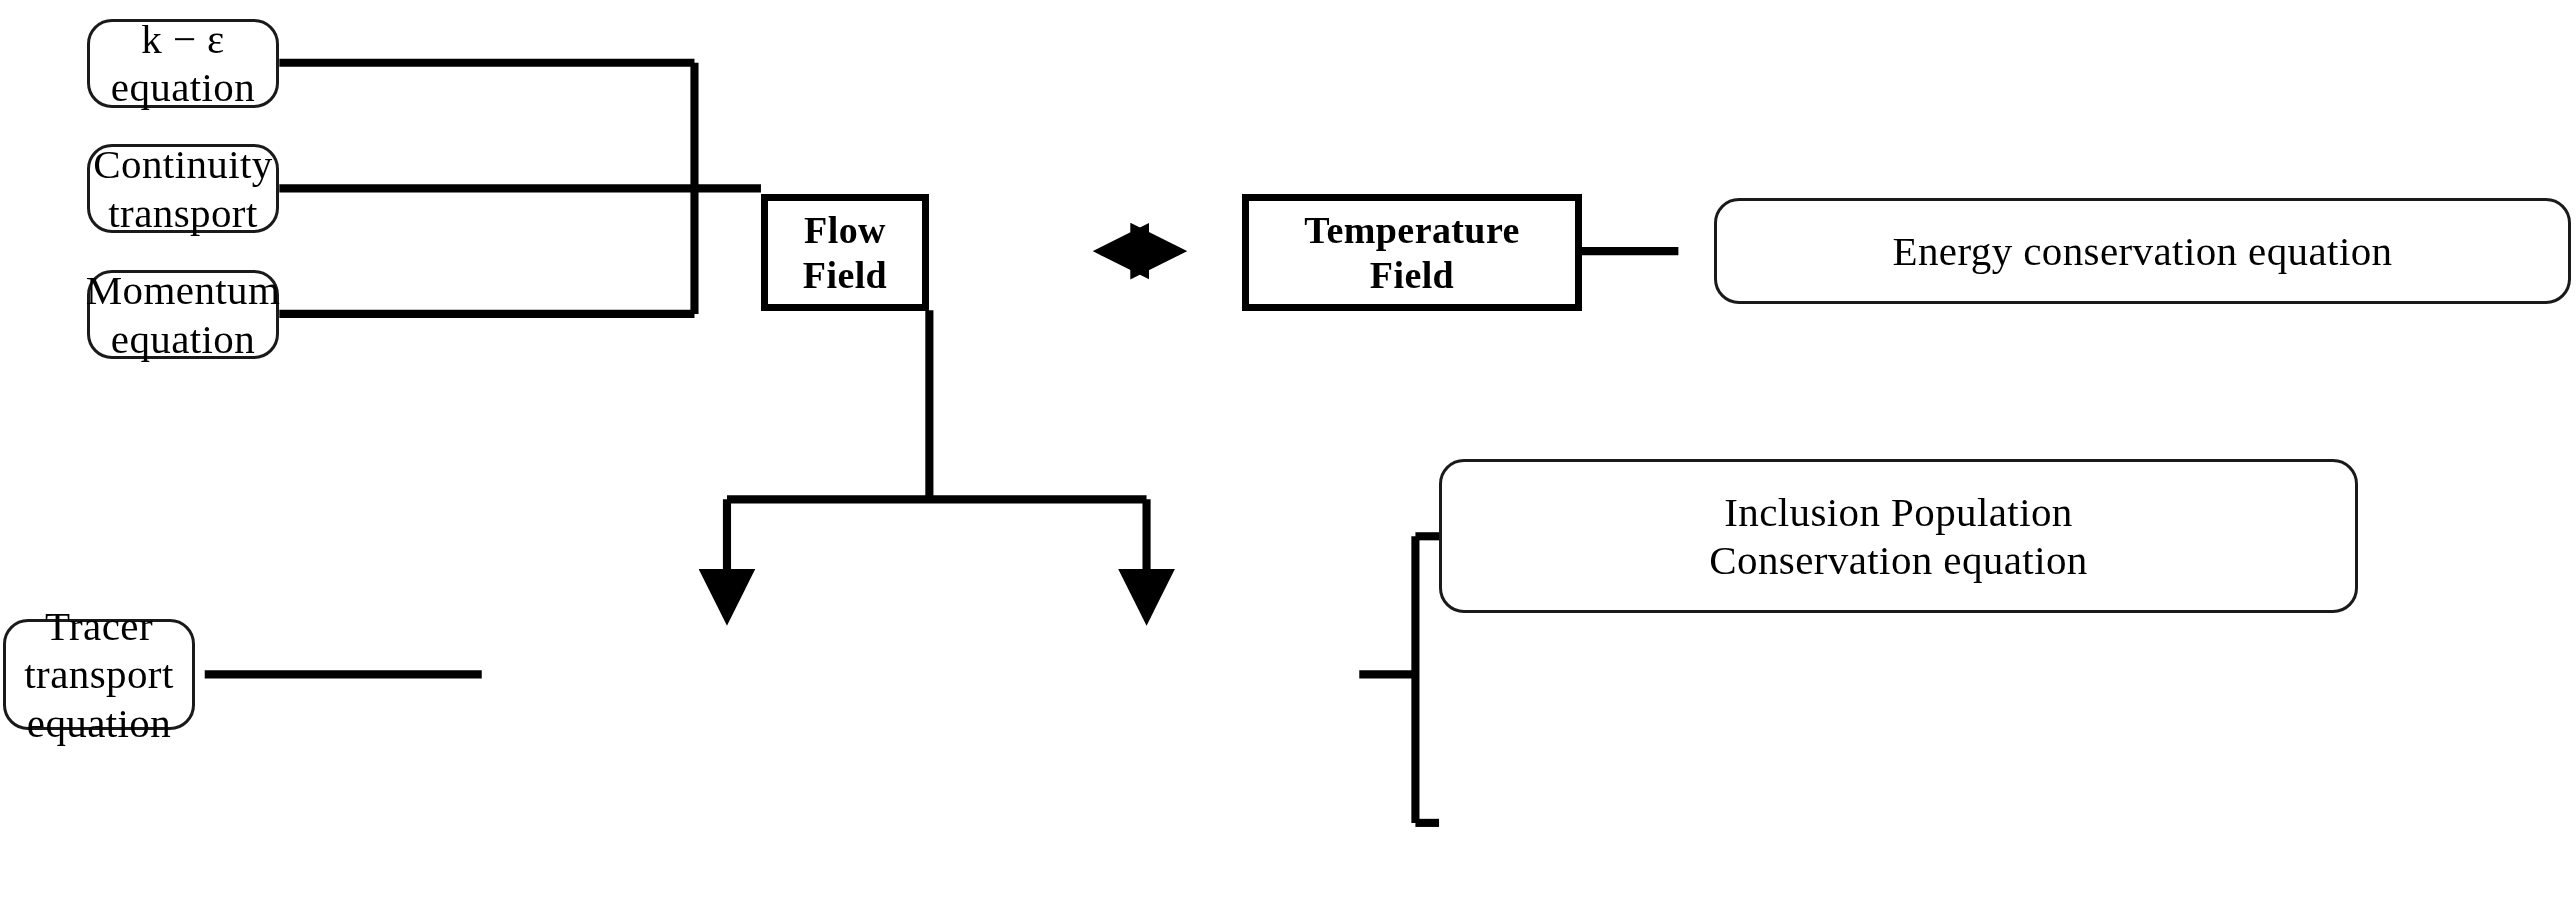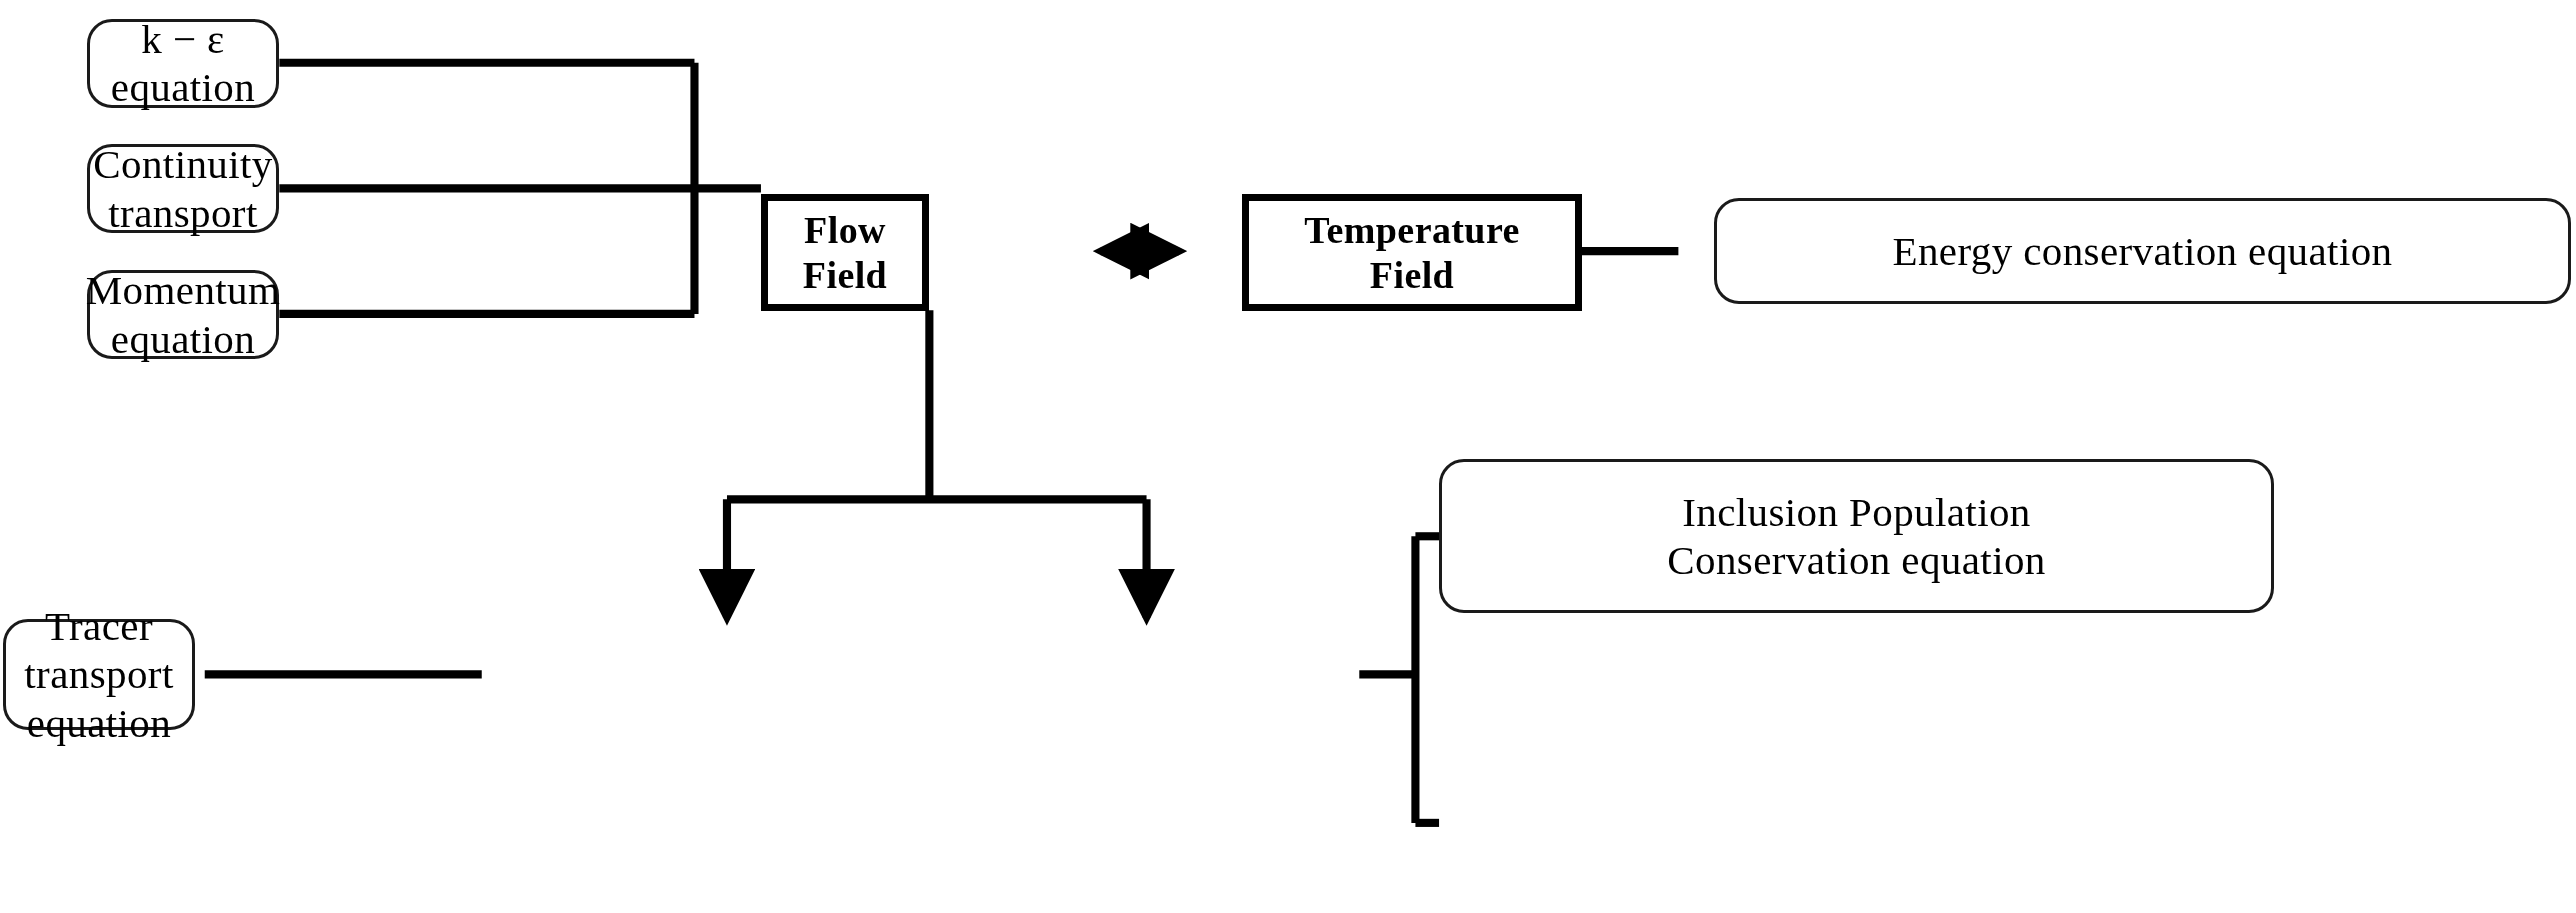--- a/index.html
+++ b/index.html
@@ -130,20 +130,20 @@
     <span class="label">Energy conservation equation</span>
   </div>
 
   <div class="node soft" style="left:3px; top:619px; width:192px; height:111px;">
     <span class="label">Tracer transport
 equation</span>
   </div>
 
 
 
-  <div class="node soft" style="left:1439px; top:459px; width:835px; height:154px;">
+  <div class="node soft" style="left:1439px; top:459px; width:919px; height:154px;">
     <span class="label">Inclusion Population
 Conservation equation</span>
   </div>
 
 
 </div>
 
 
 </body></html>

